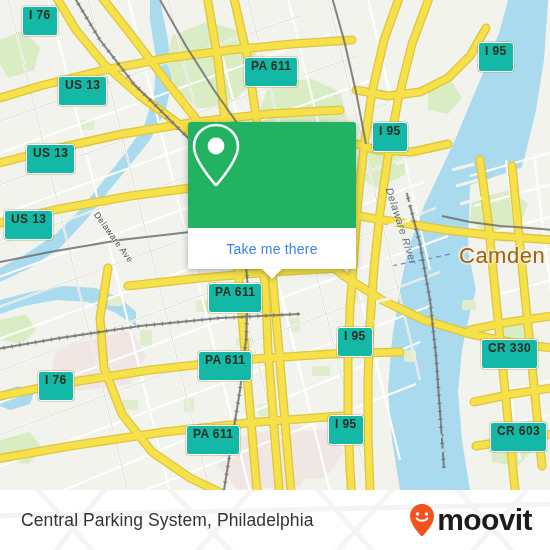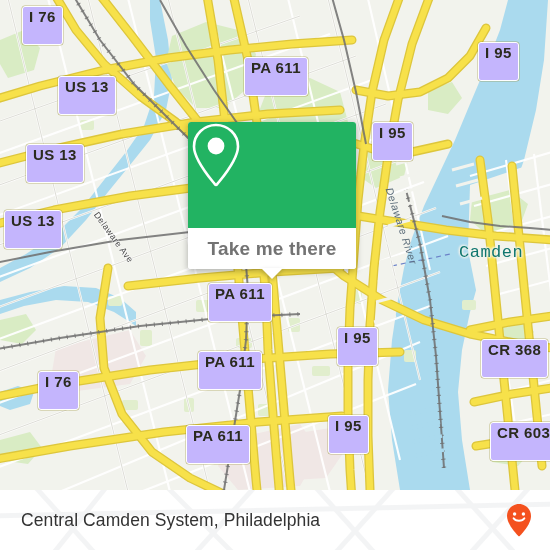--- a/index.html
+++ b/index.html
@@ -15,44 +15,43 @@
   #map {
     position:absolute; left:0; top:0; width:550px; height:490px;
     background:#f2f3ed;
     overflow:hidden;
   }
   #map svg { position:absolute; left:0; top:0; }
 
   
   .shield {
     position:absolute;
-    background:#c4b5fd;
+    background:#14b8a6;
     border:1.5px solid #ffffff;
     border-radius:3px;
     color:#2b2b1f;
     font-weight:bold;
-    font-size:15px;
+    font-size:12px;
     letter-spacing:.4px;
-    padding:2px 6px 20px 6px;
+    padding:2px 6px 14px 6px;
     line-height:1;
     white-space:nowrap;
     box-shadow:0 0 0 .5px rgba(150,140,40,.55);
     font-family:"Liberation Sans", sans-serif;
   }
 
   
   .place-label {
     position:absolute;
-    color:#0f766e;
-    font-size:17px;
+    color:#a16207;
+    font-size:22px;
     letter-spacing:.5px;
     white-space:nowrap;
     text-shadow:
       0 0 3px #f2f3ed, 0 0 3px #f2f3ed, 1px 1px 2px #f2f3ed, -1px -1px 2px #f2f3ed;
-    font-family: Liberation Mono, monospace;
   }
   .river-label {
     position:absolute;
     color:#5a6b78;
     font-size:10.5px;
     letter-spacing:.6px;
     white-space:nowrap;
     font-style:italic;
   }
   .street-label {
@@ -81,24 +80,23 @@
     display:flex; align-items:center; justify-content:center;
   }
   #popup-bar {
     height:41px;
     background:#ffffff;
     border-radius:0 0 3px 3px;
     display:flex; align-items:center; justify-content:center;
     position:relative;
   }
   #popup-label {
-    color:#737373;
-    font-size:19px;
+    color:#3b82f6;
+    font-size:14px;
     letter-spacing:.2px;
-    font-weight:bold;
   }
   #popup-tail {
     position:absolute;
     left:50%; bottom:-10px; margin-left:-11px;
     width:0;height:0;
     border-left:11px solid transparent;
     border-right:11px solid transparent;
     border-top:11px solid #ffffff;
     filter:drop-shadow(0 2px 2px rgba(0,0,0,.22));
   }
@@ -403,21 +401,21 @@
         <div class="shield" style="left: 4px; top: 210px;">US 13</div>
         <div class="shield" style="left: 244px; top: 57px;">PA 611</div>
         <div class="shield" style="left: 478px; top: 42px;">I 95</div>
         <div class="shield" style="left: 372px; top: 122px;">I 95</div>
         <div class="shield" style="left: 208px; top: 283px;">PA 611</div>
         <div class="shield" style="left: 337px; top: 327px;">I 95</div>
         <div class="shield" style="left: 38px; top: 371px;">I 76</div>
         <div class="shield" style="left: 198px; top: 351px;">PA 611</div>
         <div class="shield" style="left: 186px; top: 425px;">PA 611</div>
         <div class="shield" style="left: 328px; top: 415px;">I 95</div>
-        <div class="shield" style="left: 481px; top: 339px;">CR 368</div>
+        <div class="shield" style="left: 481px; top: 339px;">CR 330</div>
         <div class="shield" style="left: 490px; top: 422px;">CR 603</div>
       </div>
     <div id="place-layer">
         <div class="place-label" style="left: 459px; top: 243px;">Camden</div>
       </div>
     <div id="water-label-layer">
         <div class="river-label" style="left: 395px; top: 186px; transform: rotate(72deg); transform-origin: 0px 0px;">Delaware River</div>
       </div>
     <div id="street-label-layer">
         <div class="street-label" style="left: 100px; top: 210px; transform: rotate(54deg); transform-origin: 0px 0px;">Delaware Ave</div>
@@ -446,25 +444,26 @@
         <path d="M 120,-20 L 40,80"></path>
         <path d="M 150,-20 L 250,80"></path>
         <path d="M 270,-20 L 180,80"></path>
         <path d="M 300,-20 L 390,80"></path>
         <path d="M 410,-20 L 320,80"></path>
         <path d="M 440,-20 L 530,80"></path>
         <path d="M 545,-20 L 455,80"></path>
         <path d="M -10,26 L 560,14"></path>
       </g>
     </svg>
-    <div id="footer-title">Central Camden System, Philadelphia</div>
+    <div id="footer-title">Central Parking System, Philadelphia</div>
     <div id="brand">
       <svg width="26" height="34" viewBox="0 0 26 34">
         <path d="M13 1 C6.4 1 1 6.3 1 12.9 C1 21.4 11 31.6 12.3 32.9 C12.7 33.3 13.3 33.3 13.7 32.9
                  C15 31.6 25 21.4 25 12.9 C25 6.3 19.6 1 13 1 Z" fill="#f4511e"></path>
         <circle cx="8.6" cy="11" r="1.7" fill="#ffffff"></circle>
         <circle cx="17.4" cy="11" r="1.7" fill="#ffffff"></circle>
         <path d="M7.6 15.2 C9.6 18.6 16.4 18.6 18.4 15.2" stroke="#ffffff" stroke-width="1.9" fill="none" stroke-linecap="round"></path>
       </svg>
+      <span id="brand-wordmark">moovit</span>
     </div>
   </div>
 
 </div>
 
 </body></html>

